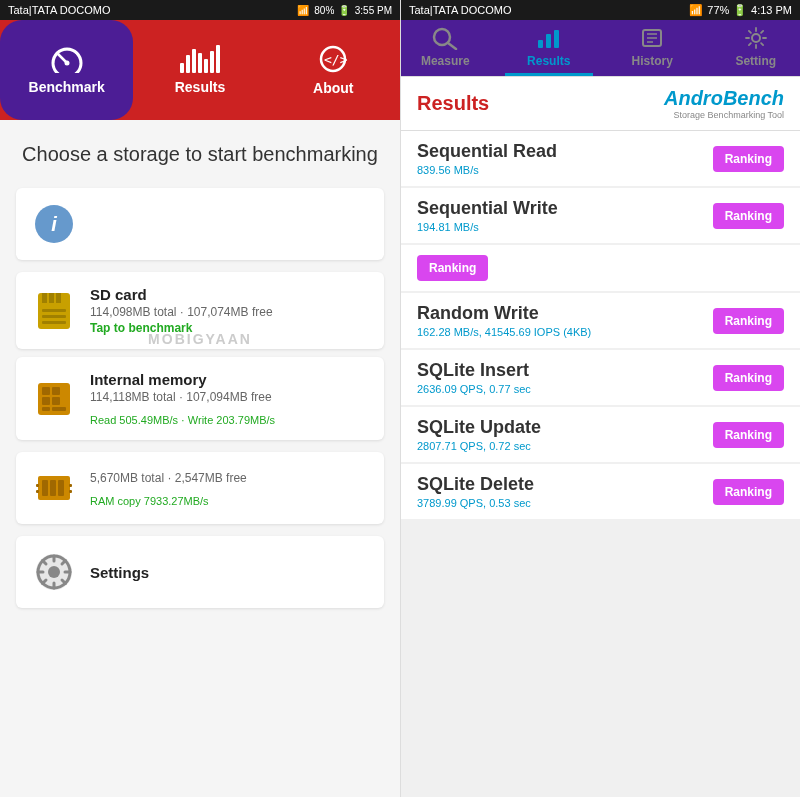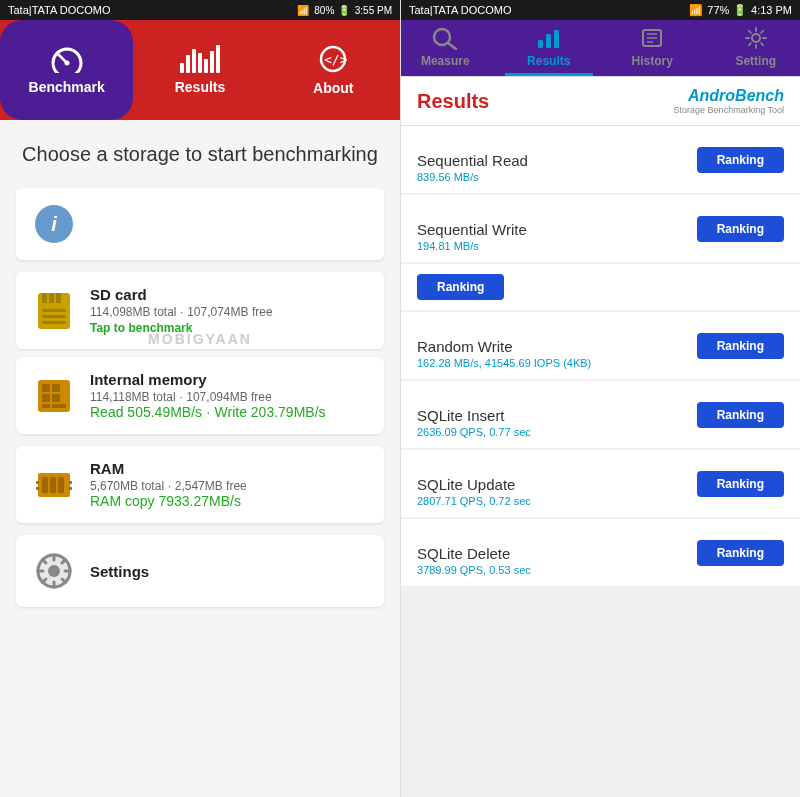--- a/index.html
+++ b/index.html
@@ -31,21 +31,21 @@
     .storage-item {
       background: white; border-radius: 6px; padding: 14px 16px;
       margin-bottom: 12px; display: flex; align-items: center; gap: 14px;
       box-shadow: 0 1px 3px rgba(0,0,0,0.1);
     }
     .storage-item .item-icon { width: 44px; height: 44px; flex-shrink: 0; display: flex; align-items: center; justify-content: center; }
     .storage-item .item-info { flex: 1; }
     .storage-item .item-name { font-weight: bold; font-size: 15px; color: #222; }
     .storage-item .item-detail { font-size: 12px; color: #666; margin-top: 2px; }
     .storage-item .item-action { font-size: 12px; color: #22aa22; margin-top: 2px; font-weight: bold; }
-    .storage-item .item-speeds { font-size: 14px; color: #22aa22; margin-top: 0; }
+    .storage-item .item-speeds { font-size: 11px; color: #22aa22; margin-top: 10px; }
 
     
     .watermark { text-align: center; color: #ccc; font-size: 14px; font-weight: bold; letter-spacing: 2px; margin-top: -30px; margin-bottom: 10px; }
     .icon-bars { display: flex; align-items: flex-end; gap: 2px; height: 28px; }
     .icon-bars span { background: white; width: 4px; border-radius: 1px; }
     .info-icon { width: 38px; height: 38px; background: #6699cc; border-radius: 50%; display: flex; align-items: center; justify-content: center; color: white; font-style: italic; font-size: 20px; font-weight: bold; }
 
     
     .right-panel { width: 400px; height: 797px; background: #f0f0f0; display: flex; flex-direction: column; border-left: 1px solid #ddd; }
 
@@ -64,34 +64,34 @@
     }
     .right-nav-item.active { color: #0099cc; border-bottom-color: #0099cc; }
     .right-nav-item .rnav-label { font-size: 12px; font-weight: bold; }
 
     .right-header {
       background: white; padding: 10px 16px; display: flex; justify-content: space-between; align-items: center;
       border-bottom: 1px solid #ddd;
     }
     .right-header .results-title { font-size: 20px; color: #cc2222; font-weight: bold; }
     .right-header .brand { text-align: right; }
-    .right-header .brand-name { font-size: 16px; color: #333; font-weight: bold; }
+    .right-header .brand-name { font-size: 20px; color: #333; font-weight: bold; }
     .right-header .brand-name span { color: #0099cc; font-style: italic; }
     .right-header .brand-sub { font-size: 9px; color: #888; }
 
     .results-list { flex: 1; overflow-y: auto; background: #f0f0f0; }
     .result-row {
       background: white; margin-bottom: 2px; padding: 10px 16px;
       display: flex; justify-content: space-between; align-items: center;
     }
-    .result-info .result-name { font-size: 15px; color: #333; font-weight: 400; margin-top: 16px; }
+    .result-info .result-name { font-size: 18px; color: #333; font-weight: 700; }
     .result-info .result-value { font-size: 11px; color: #0099cc; margin-top: 2px; }
     .ranking-btn {
-      background: #1d4ed8; color: white; border: none; border-radius: 4px;
-      padding: 6px 20px; font-size: 12px; cursor: pointer; font-weight: bold;
+      background: #d946ef; color: white; border: none; border-radius: 4px;
+      padding: 6px 12px; font-size: 12px; cursor: pointer; font-weight: bold;
       flex-shrink: 0;
     }
 
     
     svg { display: block; }
   </style>
 </head>
 <body>
 
 <div class="left-panel">
@@ -196,21 +196,20 @@
           <rect x="8" y="12" width="6" height="16" rx="1" fill="#a06800"></rect>
           <rect x="16" y="12" width="6" height="16" rx="1" fill="#a06800"></rect>
           <rect x="24" y="12" width="6" height="16" rx="1" fill="#a06800"></rect>
           <rect x="2" y="16" width="3" height="3" rx="1" fill="#a06800"></rect>
           <rect x="2" y="22" width="3" height="3" rx="1" fill="#a06800"></rect>
           <rect x="35" y="16" width="3" height="3" rx="1" fill="#a06800"></rect>
           <rect x="35" y="22" width="3" height="3" rx="1" fill="#a06800"></rect>
         </svg>
       </div>
       <div class="item-info">
-        <div class="item-name">RAM</div>
         <div class="item-detail">5,670MB total · 2,547MB free</div>
         <div class="item-speeds">RAM copy 7933.27MB/s</div>
       </div>
     </div>
 
     <div class="storage-item">
       <div class="item-icon">
         <svg width="42" height="42" viewBox="0 0 42 42">
           <circle cx="21" cy="21" r="18" fill="#888" opacity="0.2"></circle>
           <circle cx="21" cy="21" r="16" fill="none" stroke="#888" stroke-width="3"></circle>

